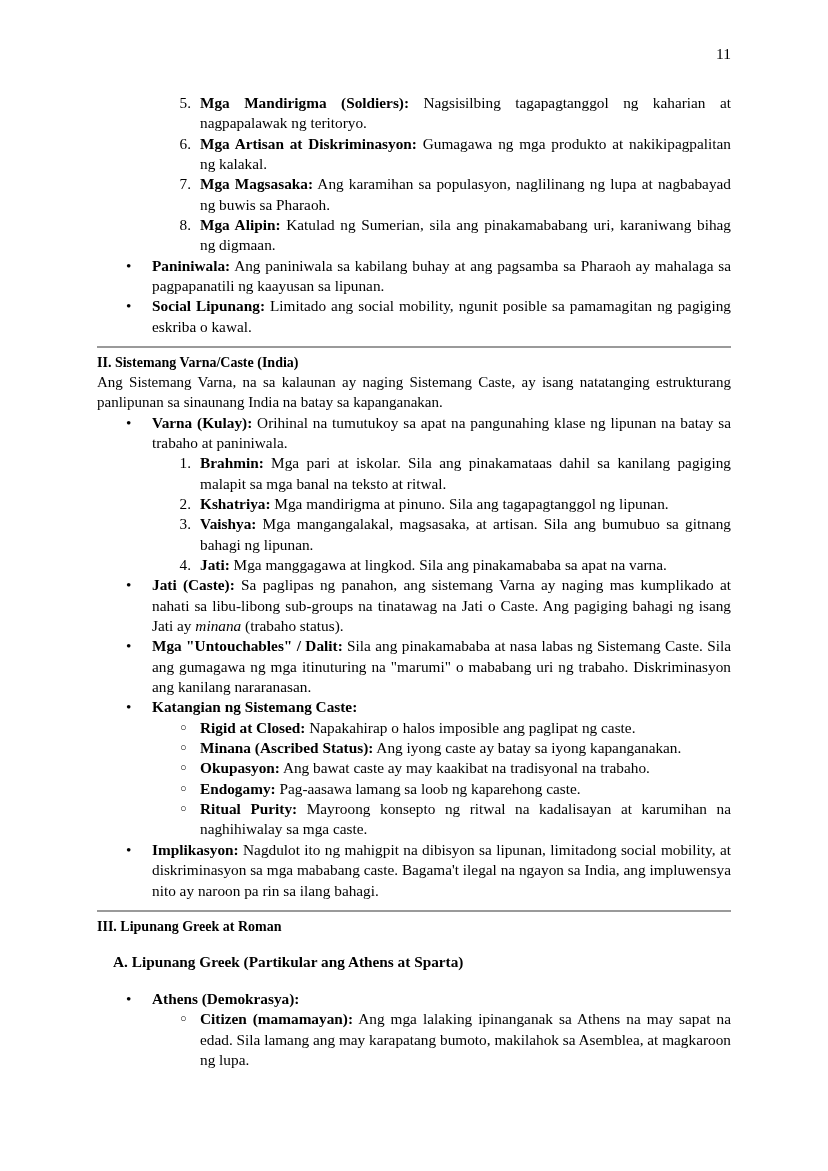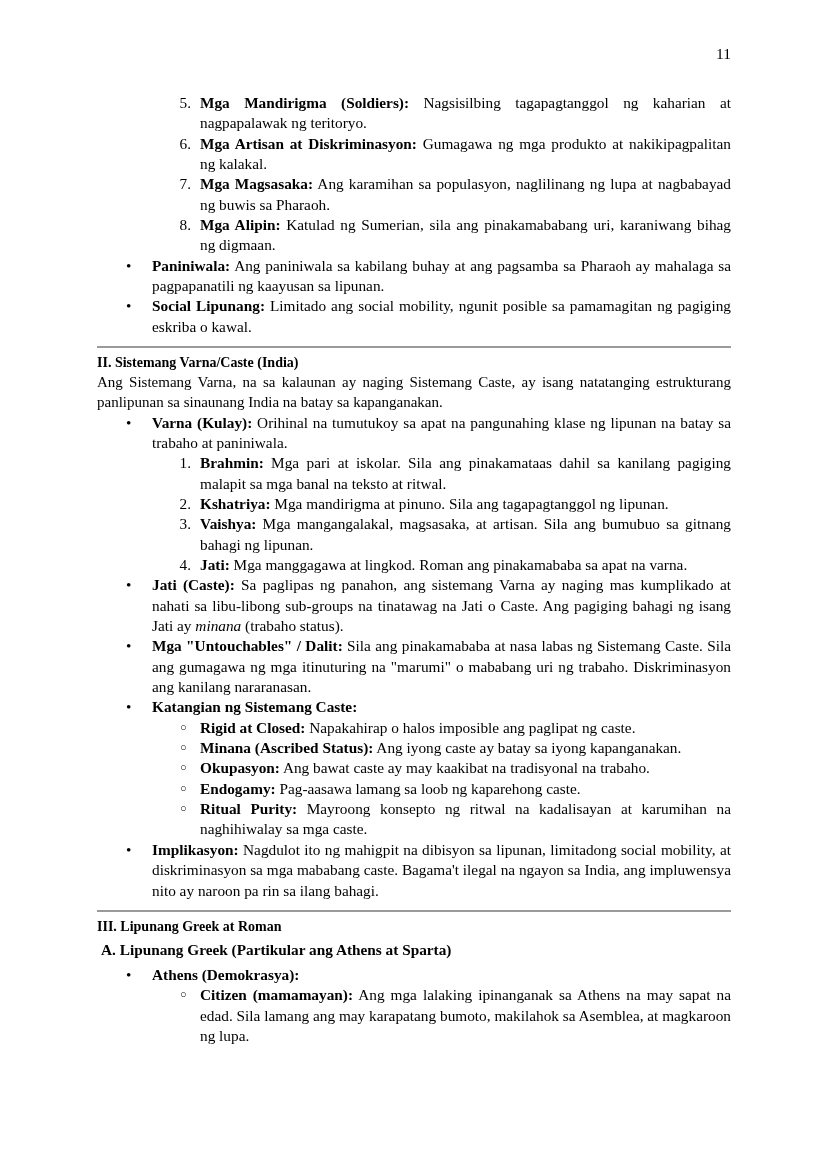--- a/index.html
+++ b/index.html
@@ -53,21 +53,21 @@
     width: 100%;
   }
   h2.section {
     margin: 0 0 0 0;
     font-size: 14px;
     font-weight: bold;
     line-height: 1.33;
     text-align: left;
   }
   h3.subsection {
-    margin: 4px;
+    margin: 16px;
     font-size: 15.3px;
     font-weight: bold;
     line-height: 1.33;
     text-align: left;
   }
   ul.lvl1, ol.lvl1 {
     margin: 0;
     padding: 0;
     list-style: none;
   }
@@ -186,21 +186,21 @@
       <li class="num2">
         <span class="marker">1.</span><b>Brahmin:</b><span> Mga pari at iskolar. Sila ang pinakamataas dahil sa kanilang pagiging malapit sa mga banal na teksto at ritwal.</span>
       </li>
       <li class="num2">
         <span class="marker">2.</span><b>Kshatriya:</b><span> Mga mandirigma at pinuno. Sila ang tagapagtanggol ng lipunan.</span>
       </li>
       <li class="num2">
         <span class="marker">3.</span><b>Vaishya:</b><span> Mga mangangalakal, magsasaka, at artisan. Sila ang bumubuo sa gitnang bahagi ng lipunan.</span>
       </li>
       <li class="num2">
-        <span class="marker">4.</span><b>Jati:</b><span> Mga manggagawa at lingkod. Roman ang pinakamababa sa apat na varna.</span>
+        <span class="marker">4.</span><b>Jati:</b><span> Mga manggagawa at lingkod. Sila ang pinakamababa sa apat na varna.</span>
       </li>
     </ol>
 
     <ul class="lvl1">
       <li class="bul1">
         <span class="marker">•</span><b>Jati (Caste):</b><span> Sa paglipas ng panahon, ang sistemang Varna ay naging mas kumplikado at nahati sa libu-libong sub-groups na tinatawag na Jati o Caste. Ang pagiging bahagi ng isang Jati ay </span><i>minana</i><span> (trabaho status).</span>
       </li>
       <li class="bul1">
         <span class="marker">•</span><b>Mga "Untouchables" / Dalit:</b><span> Sila ang pinakamababa at nasa labas ng Sistemang Caste. Sila ang gumagawa ng mga itinuturing na "marumi" o mababang uri ng trabaho. Diskriminasyon ang kanilang nararanasan.</span>
       </li>

